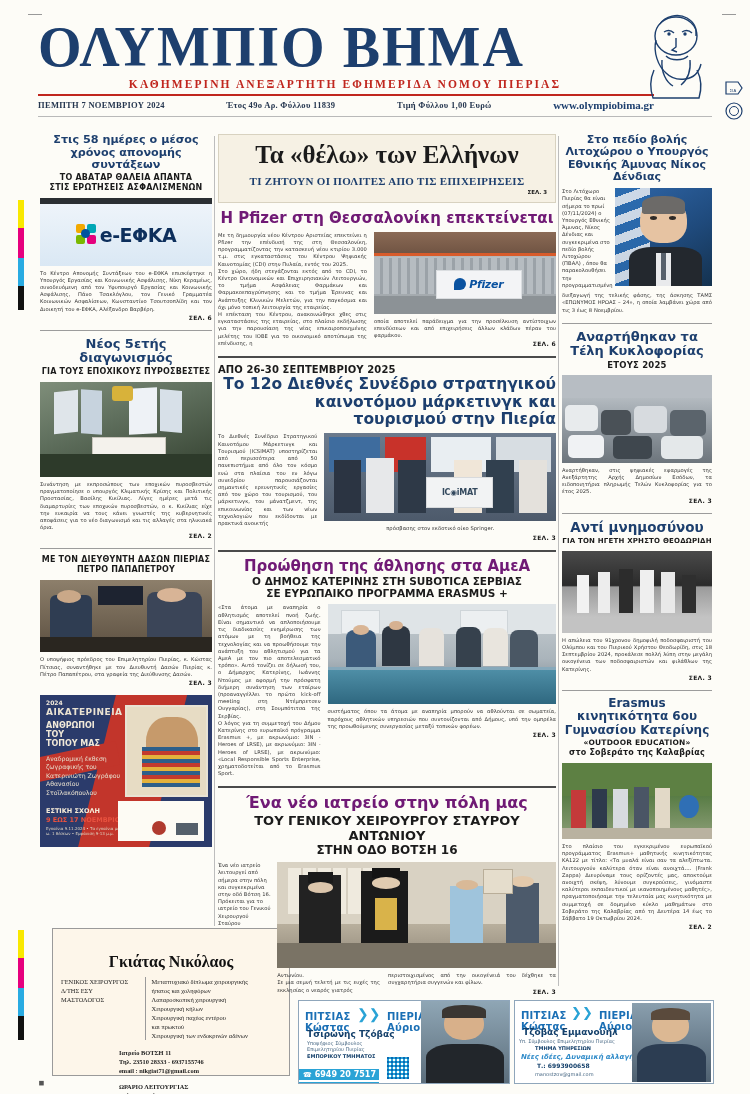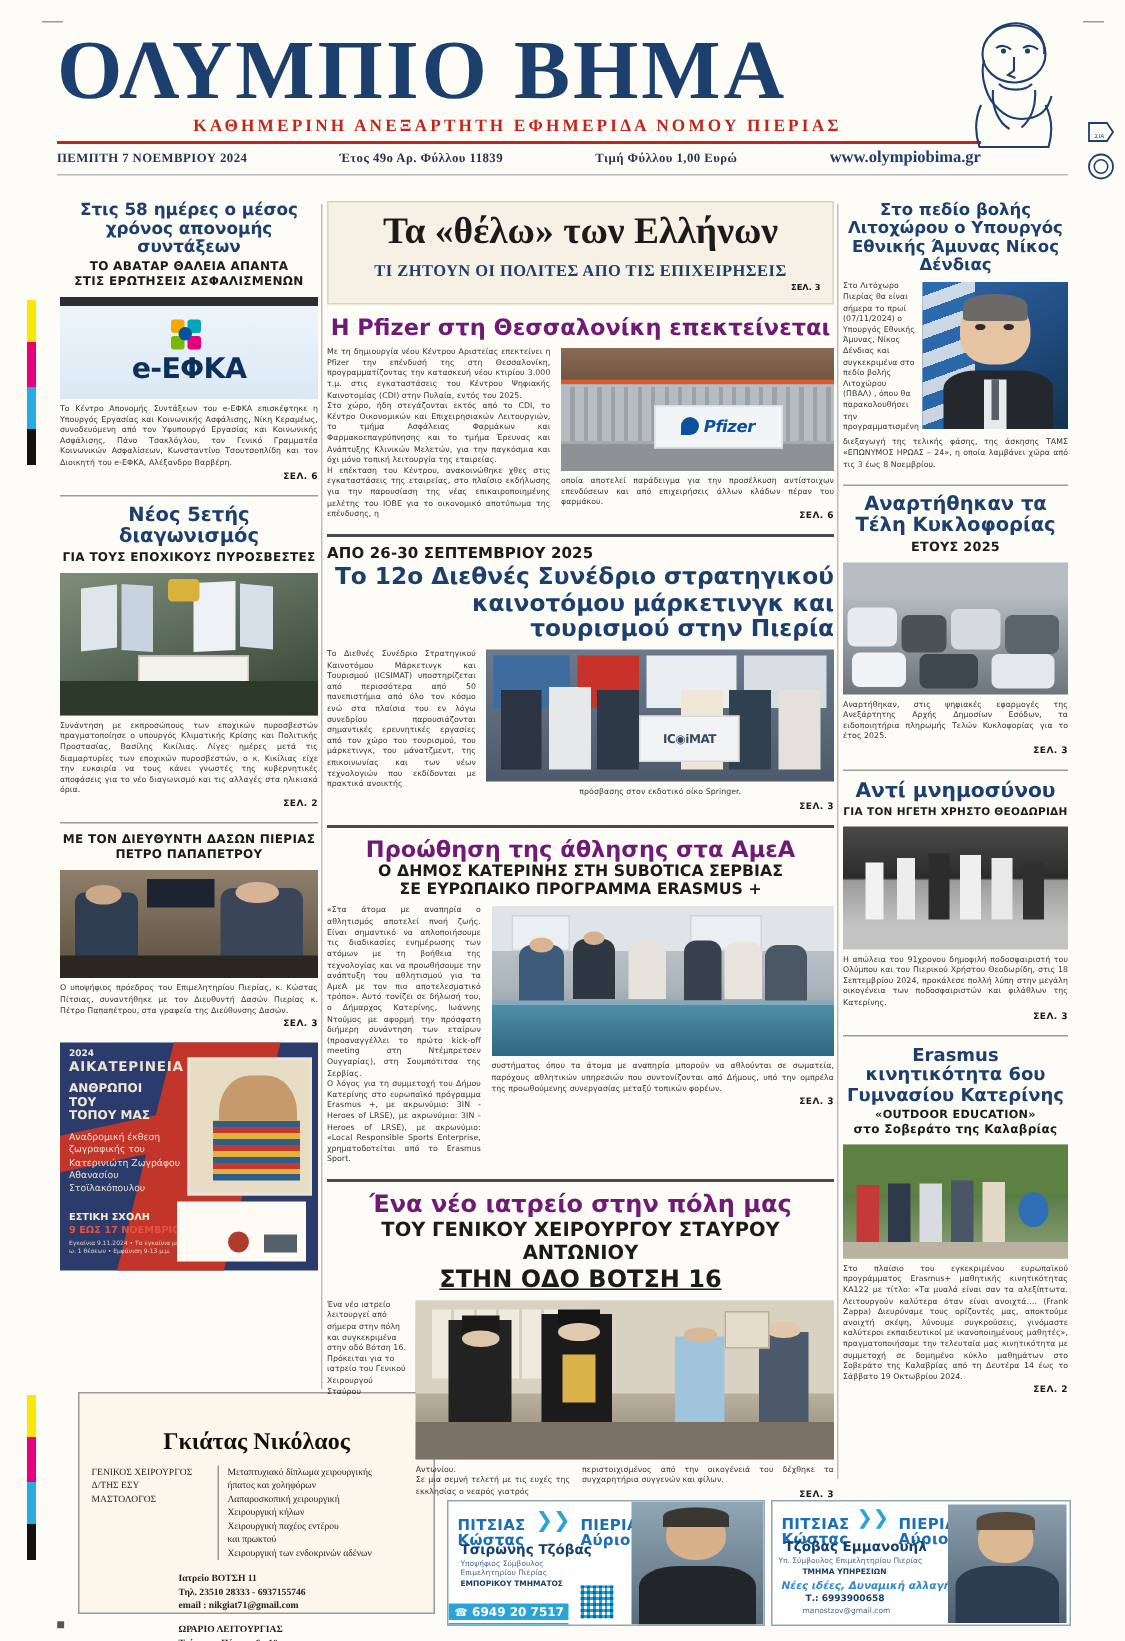--- a/index.html
+++ b/index.html
@@ -75,21 +75,20 @@
     font-family:"Liberation Serif","DejaVu Serif",serif;
     font-size:11px;font-weight:700;color:#1d3f6e;text-align:center;
     line-height:16px;letter-spacing:.3px;margin-top:4px;
   }
   .lead-ref{font-size:5.5px;font-weight:700;color:#1b1b1b;text-align:right;}
   
   .efka{
     background:linear-gradient(#eef4fa,#dae8f4);height:62px;position:relative;
     display:flex;align-items:center;justify-content:center;
     border-top:6px solid #2b2f33;
-    flex-direction:column;
   }
   .efka-txt{font-size:19px;font-weight:700;color:#0d2f5c;letter-spacing:-.5px;}
   .efka-dots{display:inline-block;width:22px;height:22px;position:relative;margin-right:2px;vertical-align:-4px;}
   .efka-dots i{position:absolute;width:9px;height:9px;border-radius:2px;display:block;}
   
   .pf-sign{
     position:absolute;left:34%;top:46%;width:46%;height:34%;
     background:#f3f4f6;border:1px solid #dadde0;display:flex;
     align-items:center;justify-content:center;
   }
@@ -376,21 +375,21 @@
           <div class="page-ref">ΣΕΛ. 3</div>
         </div>
       </div>
     </div>
 
     <div class="hr thick"></div>
 
     <div class="art">
       <div class="head-dark" style="font-size:16px">Ένα νέο ιατρείο στην πόλη μας</div>
       <div style="font-weight:700;font-size:13px;color:#1b1b1b;text-align:center;margin-top:1px">ΤΟΥ ΓΕΝΙΚΟΥ ΧΕΙΡΟΥΡΓΟΥ ΣΤΑΥΡΟΥ ΑΝΤΩΝΙΟΥ</div>
-      <div style="font-weight:700;font-size:16px;color:#1b1b1b;text-align:center;text-decoration:underline;">ΣΤΗΝ ΟΔΟ ΒΟΤΣΗ 16</div>
+      <div style="font-weight:700;font-size:12px;color:#1b1b1b;text-align:center;">ΣΤΗΝ ΟΔΟ ΒΟΤΣΗ 16</div>
       <div style="display:flex;gap:6px;margin-top:5px;">
         <div style="width:16%;">
           <div class="body-txt" style="text-align:left">Ένα νέο ιατρείο λειτουργεί από σήμερα στην πόλη και συγκεκριμένα στην οδό Βότση 16. Πρόκειται για το ιατρείο του Γενικού Χειρουργού Σταύρου</div>
         </div>
         <div style="width:84%;">
           <div class="photo" style="height:106px;background:linear-gradient(180deg,#cfc7b6 0%,#b7ae9c 60%,#8d8475 100%);">
             <div style="position:absolute;left:0;top:0;width:100%;height:58%;background:#d9d2c3"></div>
             <div style="position:absolute;left:4%;top:5%;width:38%;height:44%;background:repeating-linear-gradient(90deg,#efeade 0 13px,#d6cfc0 13px 15px)"></div>
             <div style="position:absolute;left:8%;top:12%;width:15%;height:76%;background:#222"></div>
             <div style="position:absolute;left:11%;top:9%;width:9%;height:11%;background:#1a1a1a"></div>

